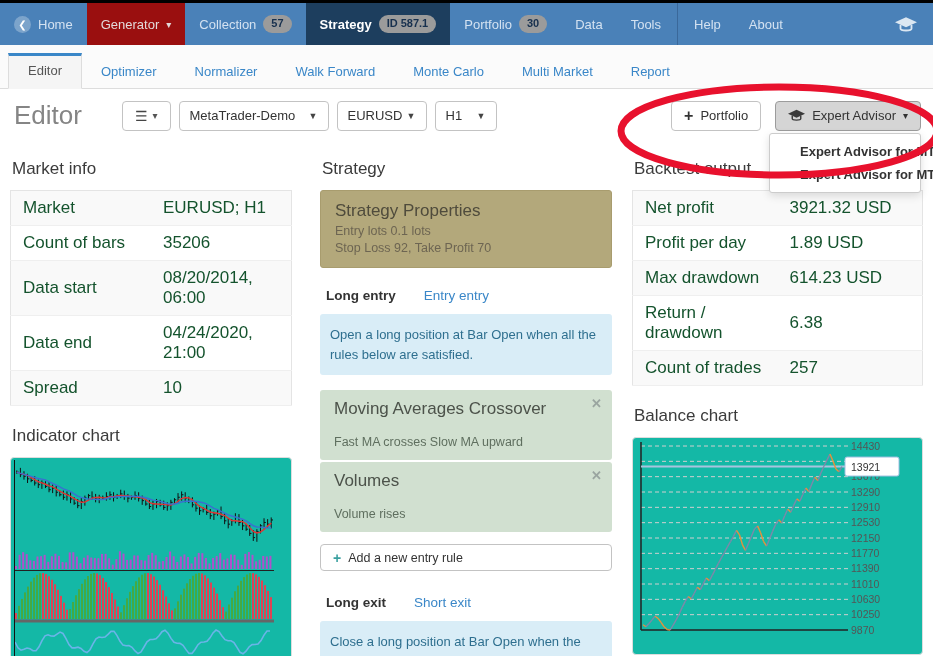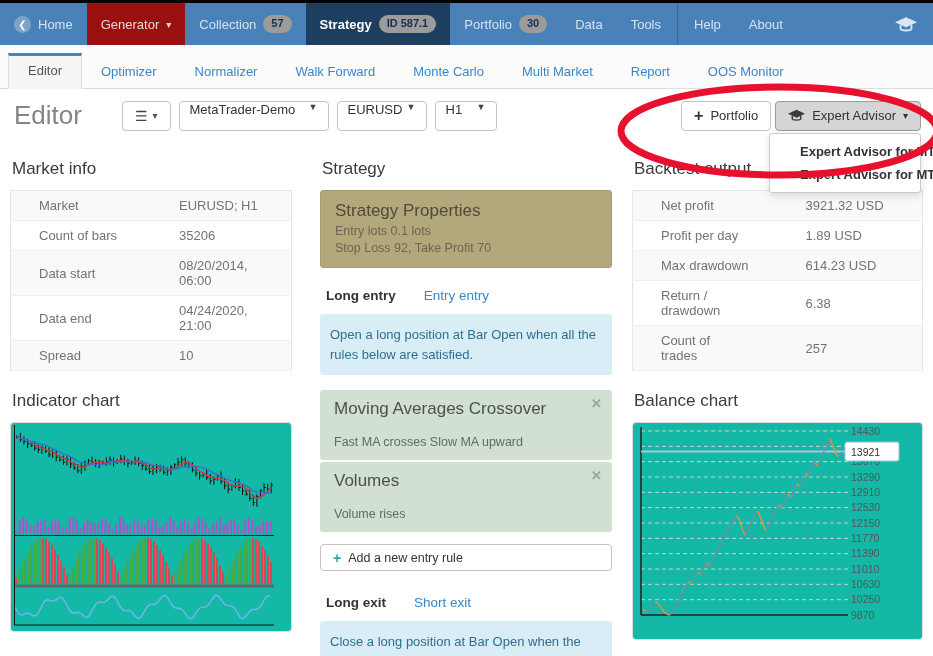--- a/index.html
+++ b/index.html
@@ -34,44 +34,44 @@
   .toolbar { display:flex; align-items:center; padding:11px 12px 10px 12px; position:relative; }
   .page-title { font-size:26px; color:#858585; margin:0 40px 0 2px; font-weight:400; }
   .btn { background:#fff; border:1px solid #c3c3c3; border-radius:4px; height:30px;
     display:inline-flex; align-items:center; gap:7px; padding:0 12px; font-size:13px;
     color:#333; cursor:pointer; }
   .btn .plus { font-weight:bold; font-size:16px; }
   .menu-btn { margin-right:8px; gap:5px; }
   .menu-btn .bars { font-size:14px; color:#444; }
   .menu-btn .caret { color:#555; }
   .selectbox { background:#fff; border:1px solid #c3c3c3; border-radius:4px; height:30px;
-    display:inline-flex; justify-content:space-between; padding:0 10px;
+    display:inline-flex; align-items:center; justify-content:space-between; padding:0 10px;
     font-size:13px; margin-right:8px; cursor:pointer; }
   .selectbox .caret { font-size:9px; color:#444; }
   .toolbar-right { margin-left:auto; display:flex; align-items:center; position:relative; }
-  .ea-wrap { position:relative; margin-left:4px; }
+  .ea-wrap { position:relative; margin-left:14px; }
   .btn.ea { background:#d5d5d5; border-color:#9c9c9c; }
   .dropdown-menu { position:absolute; top:32px; right:0; width:152px; background:#fff;
     border:1px solid #ccc; border-radius:3px; box-shadow:0 3px 9px rgba(0,0,0,.13);
     padding:6px 0; z-index:6; }
   .dropdown-item { padding:4px 30px; font-size:13px; color:#333; white-space:nowrap; cursor:pointer;font-weight:bold; }
 
   
   .annotation { position:absolute; left:616px; top:82px; width:317px; height:100px;
     pointer-events:none; z-index:10; }
 
   
   .content { display:flex; padding:16px 10px 0 10px; }
   .col1 { width:282px; margin-right:28px; }
   .col2 { width:292px; margin-right:20px; }
   .col3 { flex:1; }
   .section-title { font-size:17px; color:#3b3b3b; font-weight:400; margin:2px 0 11px 2px; }
 
   table.info { width:100%; border-collapse:collapse; border:1px solid #e4e4e4; margin-bottom:20px; }
-  table.info td { padding:7px 28px; font-size:13px; color:#737373; border-bottom:1px solid #efefef; }
+  table.info td { padding:7px 12px; font-size:17px; color:#14532d; border-bottom:1px solid #efefef; }
   table.info tr:nth-child(odd) { background:#f9f9f9; }
   table.info td.val { width:50%; }
 
   .chart-panel { border:1px solid #ddd; border-radius:4px; background:#14b8a6; }
 
   
   .props-box { background:#b3a87b; border:1px solid #a89c6e; border-radius:3px;
     padding:10px 14px 12px; margin-bottom:20px; }
   .props-box .box-title { font-size:17px; color:#4f4b3c; }
   .props-box .box-line { font-size:12.5px; color:#6d6552; margin-top:3px; }
@@ -139,21 +139,20 @@
 </div>
 
 <div class="tabbar">
   <div class="tab active">Editor</div>
   <div class="tab">Optimizer</div>
   <div class="tab">Normalizer</div>
   <div class="tab">Walk Forward</div>
   <div class="tab">Monte Carlo</div>
   <div class="tab">Multi Market</div>
   <div class="tab">Report</div>
-  <div class="tab">OOS Monitor</div>
 </div>
 
 <div class="toolbar">
   <h1 class="page-title">Editor</h1>
   <div class="btn menu-btn">
     <span class="bars">☰</span>
     <span class="caret">▾</span>
   </div>
   <div class="selectbox" style="width:150px">
     <span>MetaTrader-Demo</span>

